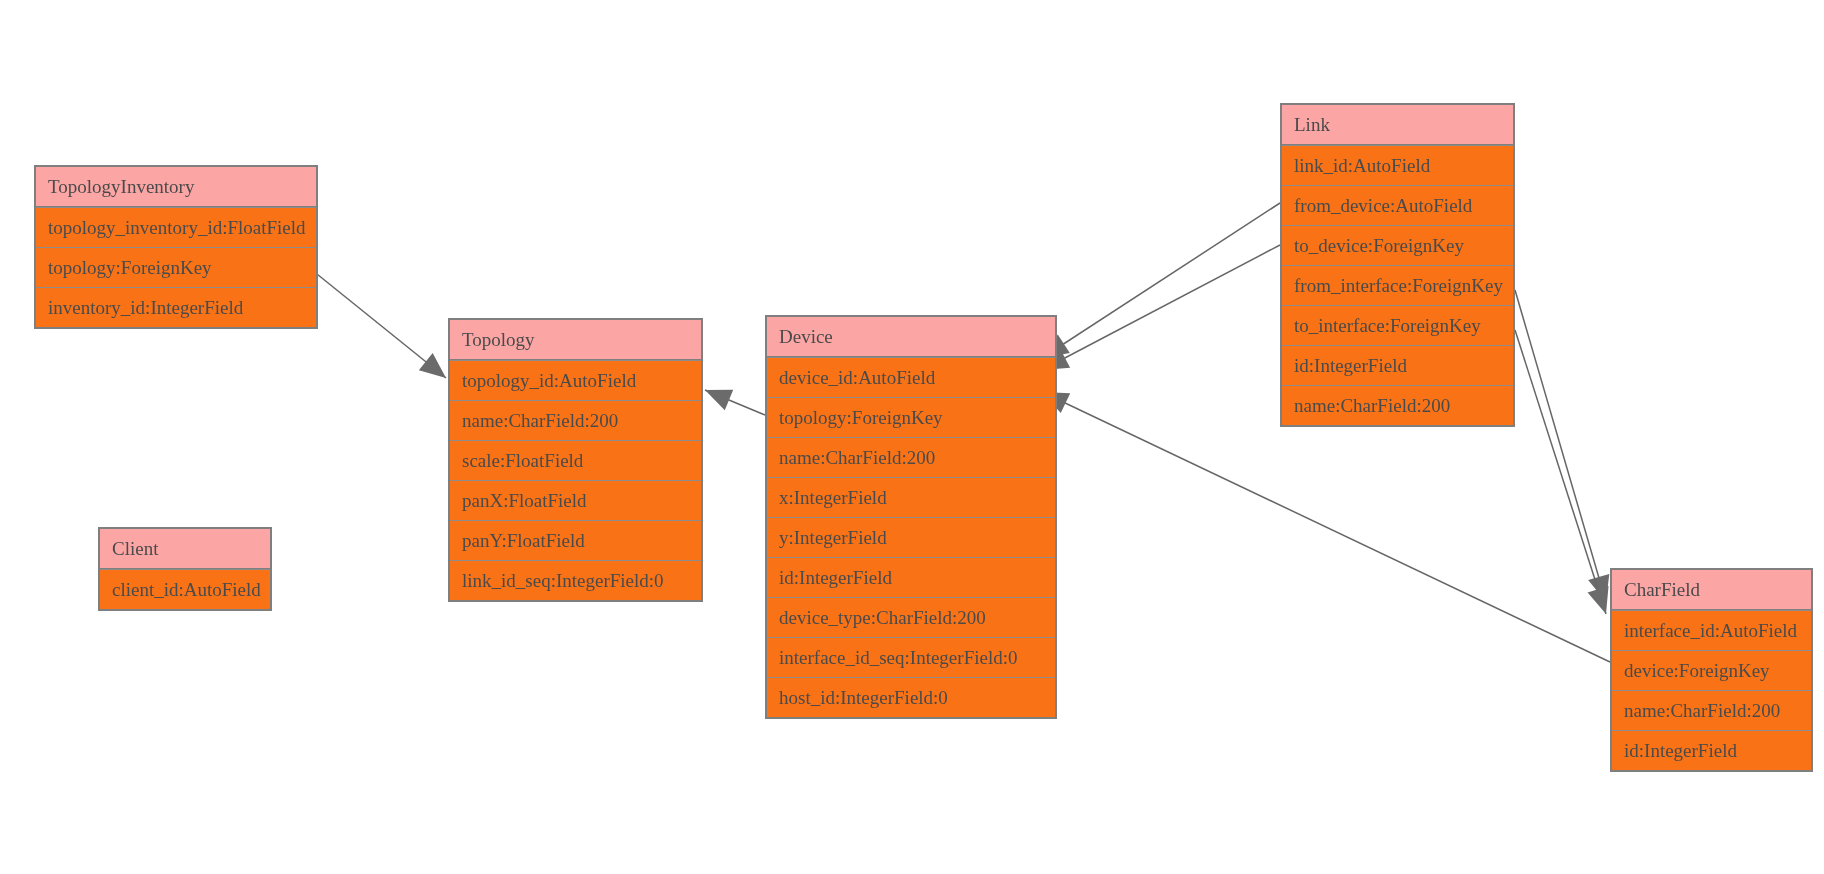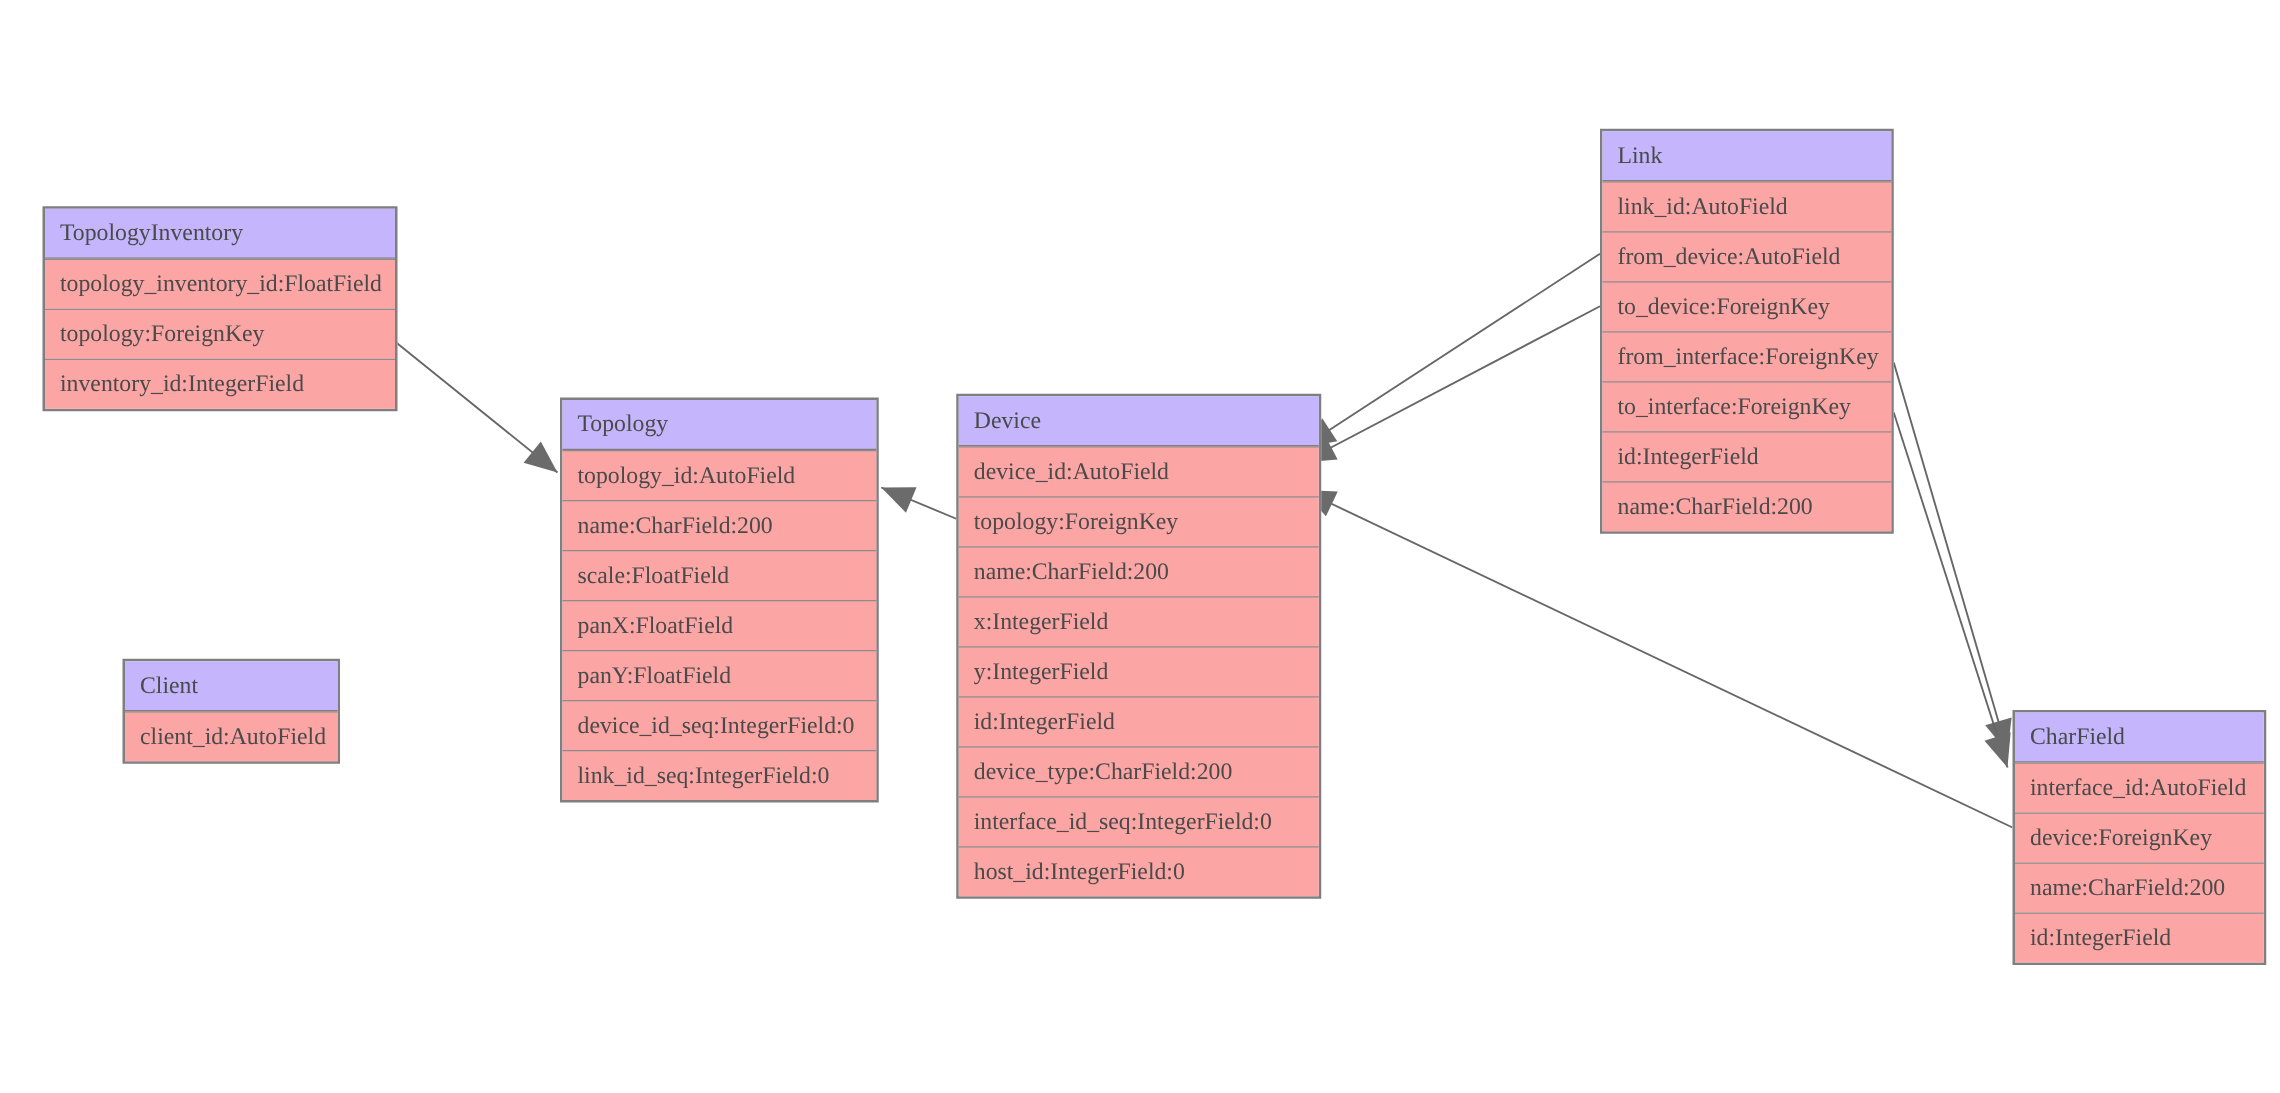--- a/index.html
+++ b/index.html
@@ -29,35 +29,35 @@
     background: #ffffff;
     border: 2px solid #7f7f7f;
     box-sizing: border-box;
     color: #4a4a4a;
     font-size: 19px;
   }
   .entity-header {
     height: 40px;
     line-height: 39px;
     box-sizing: border-box;
-    background: #c4b5fd;
+    background: #fca5a5;
     border-bottom: 1px solid #7f7f7f;
     padding: 0 12px;
     white-space: nowrap;
     overflow: hidden;
   }
   .entity-row {
     height: 40px;
     line-height: 39px;
     box-sizing: border-box;
     border-top: 1px solid #8c8c8c;
     padding: 0 12px;
     white-space: nowrap;
     overflow: hidden;
-    background: #fca5a5;
+    background: #f97316;
   }
   .entity-row:first-of-type {
     border-top: none;
   }
 </style>
 </head>
 <body>
 
 <div id="canvas">
     <svg id="connector-layer" viewBox="0 0 1824 874">
@@ -80,21 +80,20 @@
       <div class="entity-row">topology:ForeignKey</div>
       <div class="entity-row">inventory_id:IntegerField</div>
     </div>
     <div class="entity" style="left: 448px; top: 318px; width: 255px;">
       <div class="entity-header">Topology</div>
       <div class="entity-row">topology_id:AutoField</div>
       <div class="entity-row">name:CharField:200</div>
       <div class="entity-row">scale:FloatField</div>
       <div class="entity-row">panX:FloatField</div>
       <div class="entity-row">panY:FloatField</div>
-      <div class="entity-row">device_id_seq:IntegerField:0</div>
       <div class="entity-row">link_id_seq:IntegerField:0</div>
     </div>
     <div class="entity" style="left: 78px; top: 527px; width: 174px; margin-left: 20px;">
       <div class="entity-header">Client</div>
       <div class="entity-row">client_id:AutoField</div>
     </div>
     <div class="entity" style="left: 765px; top: 315px; width: 292px;">
       <div class="entity-header">Device</div>
       <div class="entity-row">device_id:AutoField</div>
       <div class="entity-row">topology:ForeignKey</div>

